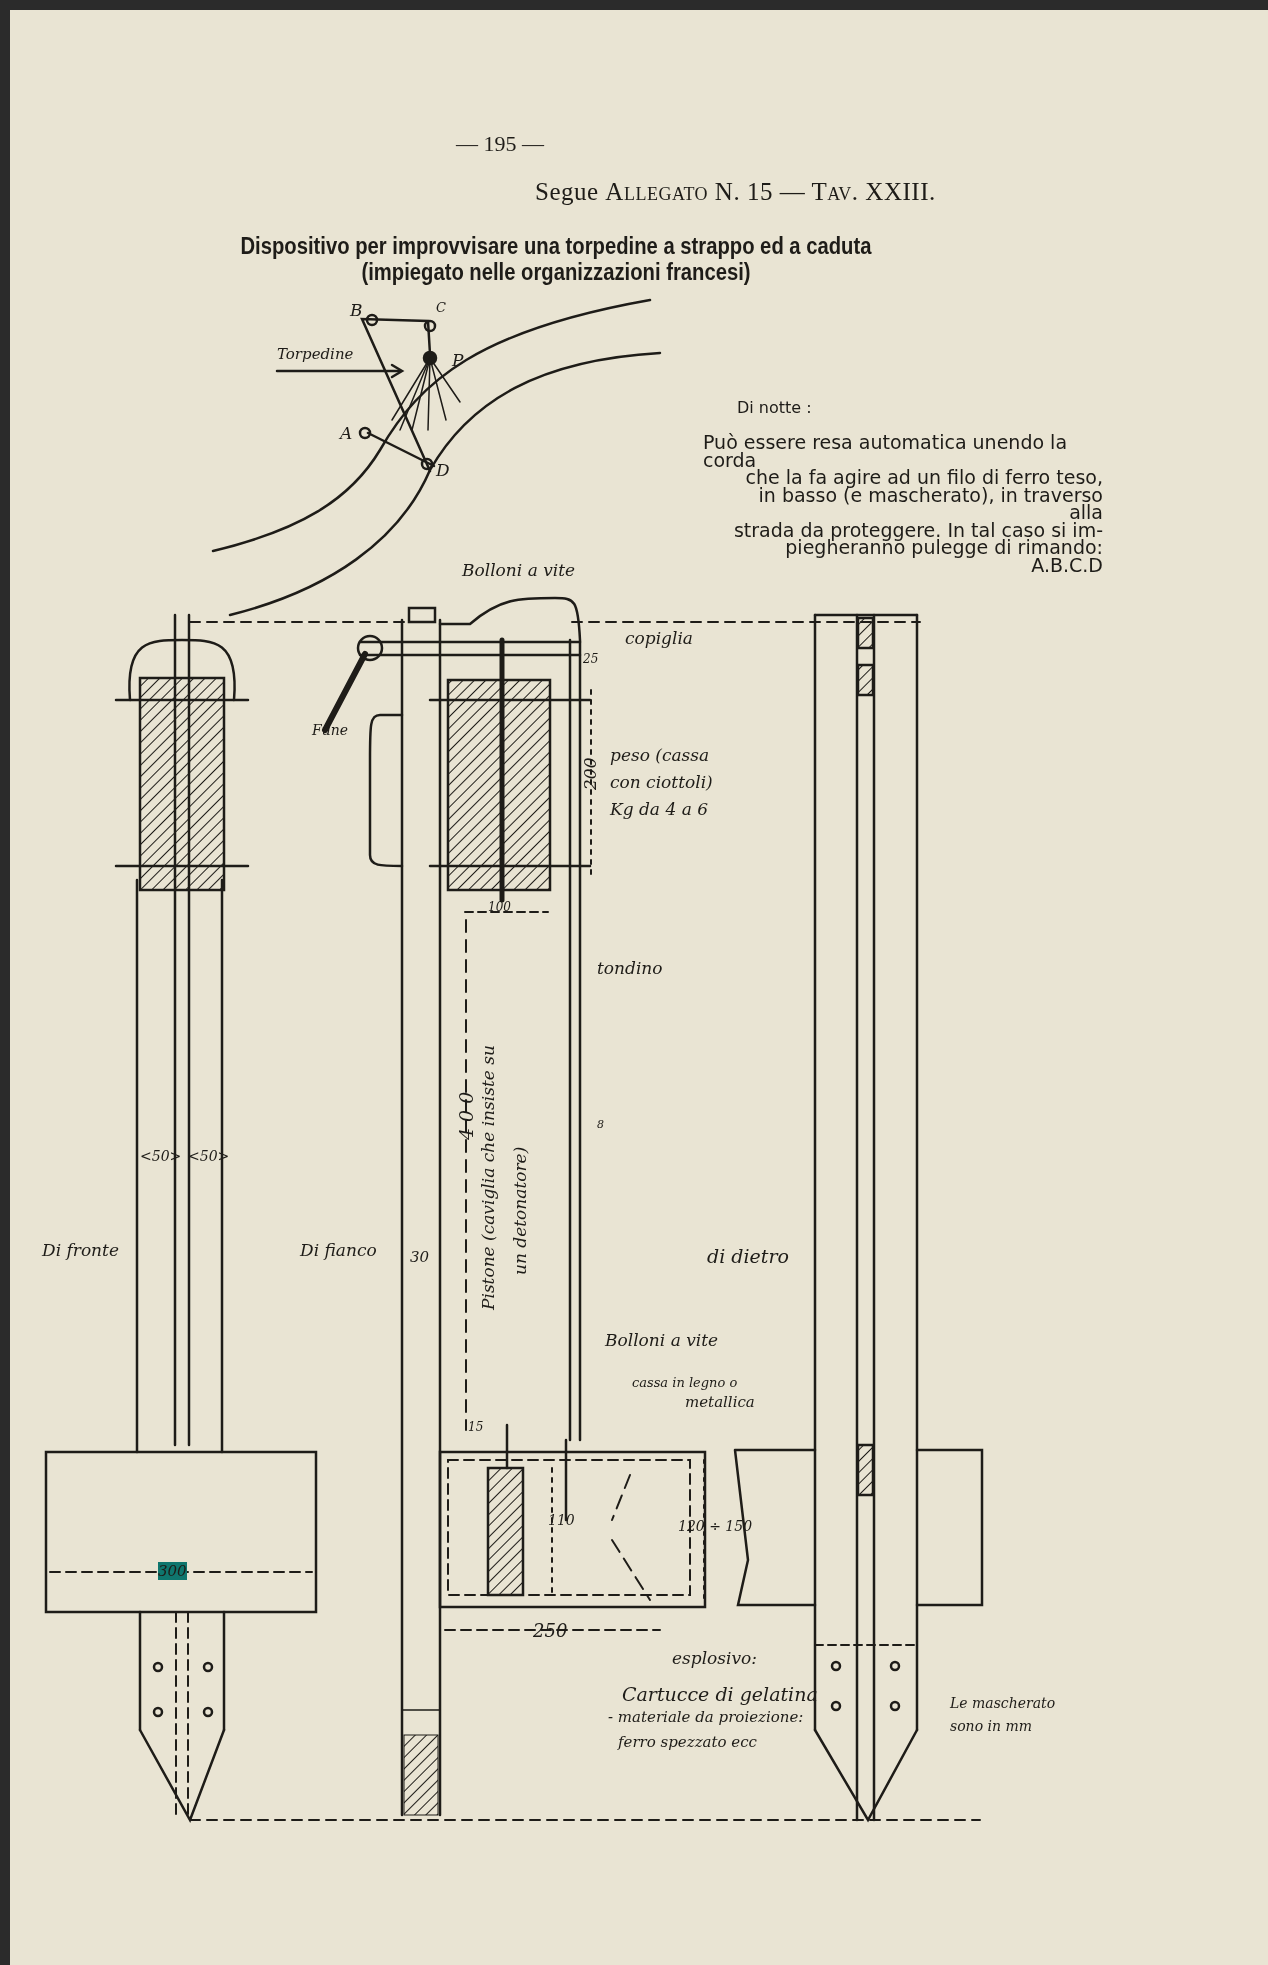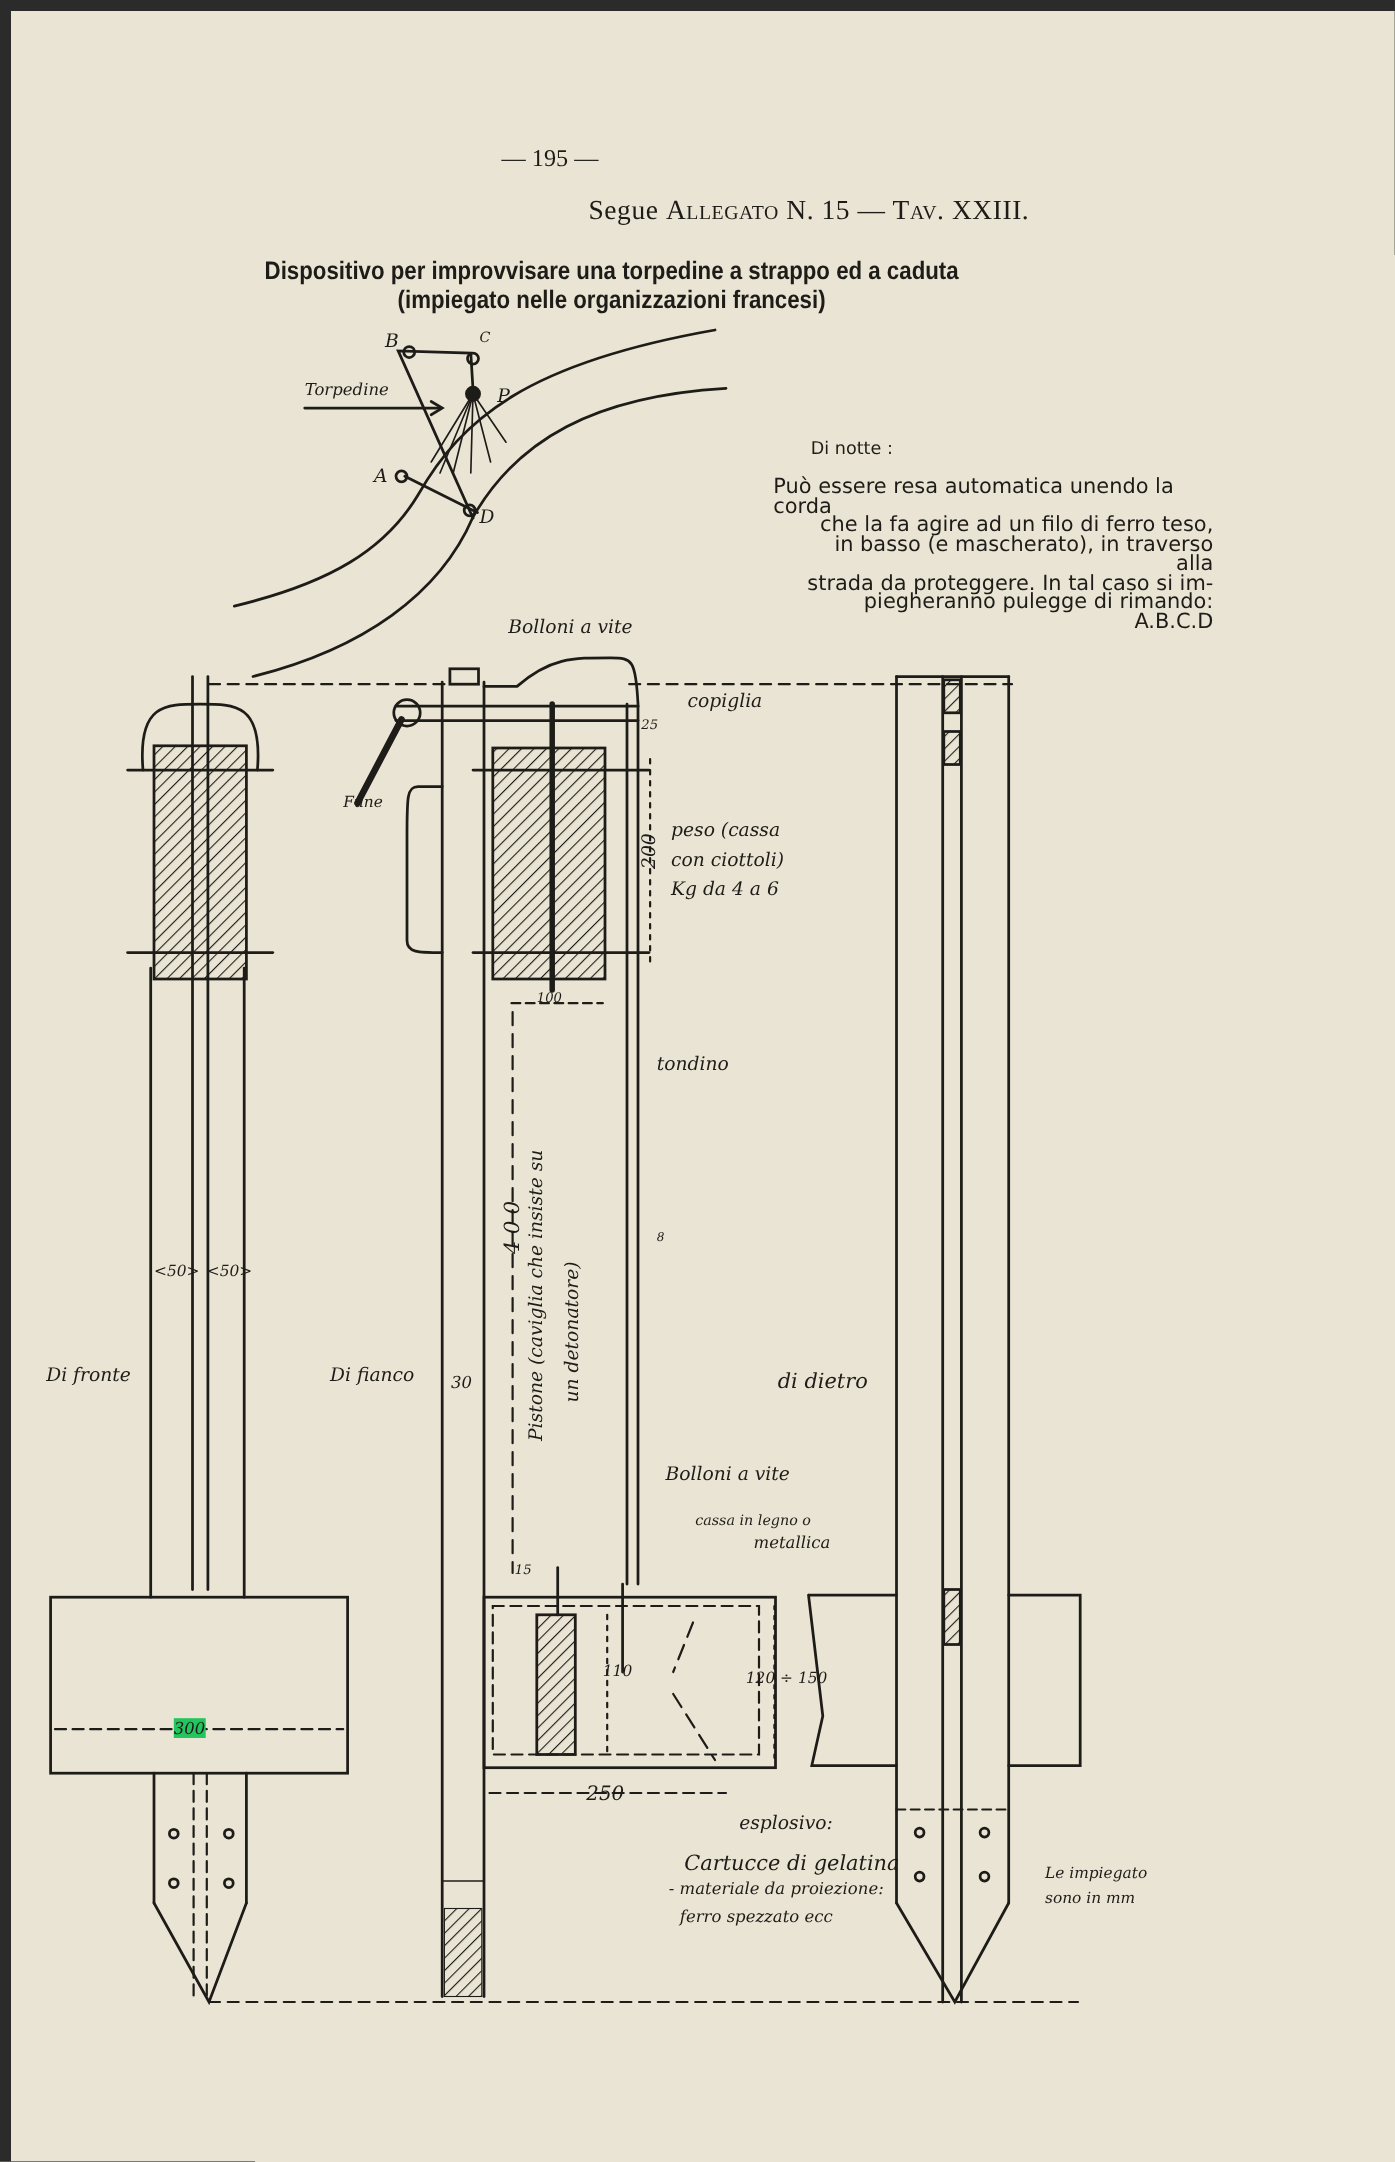--- a/index.html
+++ b/index.html
@@ -164,32 +164,32 @@
 <div class="hand" style="left:597px;top:958px">tondino</div>
 <div class="hand" style="left:478px;top:1310px;transform:rotate(-90deg);transform-origin:0 0">Pistone (caviglia che insiste su</div>
 <div class="hand" style="left:510px;top:1275px;transform:rotate(-90deg);transform-origin:0 0">un detonatore)</div>
 <div class="hand" style="left:605px;top:1330px">Bolloni a vite</div>
 <div class="hand" style="left:632px;top:1375px;font-size:13px">cassa in legno o</div>
 <div class="hand" style="left:685px;top:1393px;font-size:15px">metallica</div>
 <div class="hand" style="left:672px;top:1648px">esplosivo:</div>
 <div class="hand" style="left:622px;top:1683px;font-size:19px">Cartucce di gelatina</div>
 <div class="hand" style="left:608px;top:1708px;font-size:15px">- materiale da proiezione:</div>
 <div class="hand" style="left:618px;top:1733px;font-size:15px">ferro spezzato ecc</div>
-<div class="hand" style="left:950px;top:1695px;font-size:14px">Le impiegato</div>
+<div class="hand" style="left:950px;top:1695px;font-size:14px">Le mascherato</div>
 <div class="hand" style="left:950px;top:1718px;font-size:14px">sono in mm</div>
 
 <div class="hand" style="left:42px;top:1240px">Di fronte</div>
 <div class="hand" style="left:300px;top:1240px">Di fianco</div>
 <div class="hand" style="left:707px;top:1245px;font-size:19px">di dietro</div>
 
 <div class="hand" style="left:583px;top:652px;font-size:12px">25</div>
 <div class="hand" style="left:580px;top:790px;transform:rotate(-90deg);transform-origin:0 0">200</div>
 <div class="hand" style="left:488px;top:900px;font-size:12px">100</div>
 <div class="hand" style="left:455px;top:1140px;transform:rotate(-90deg);transform-origin:0 0;font-size:19px;letter-spacing:6px">400</div>
 <div class="hand" style="left:597px;top:1118px;font-size:11px">8</div>
 <div class="hand" style="left:140px;top:1148px;font-size:14px">&lt;50&gt;</div>
 <div class="hand" style="left:188px;top:1148px;font-size:14px">&lt;50&gt;</div>
 <div class="hand" style="left:410px;top:1248px;font-size:15px">30</div>
 <div class="hand" style="left:468px;top:1420px;font-size:12px">15</div>
 <div class="hand" style="left:548px;top:1512px;font-size:14px">110</div>
 <div class="hand" style="left:678px;top:1518px;font-size:14px">120 ÷ 150</div>
 <div class="hand" style="left:533px;top:1620px;font-size:18px">250</div>
-<div class="hand" style="left:158px;top:1562px;font-size:15px;background:#22c55e">300</div>
+<div class="hand" style="left:158px;top:1562px;font-size:15px;background:#0f766e">300</div>
 
 </body></html>

